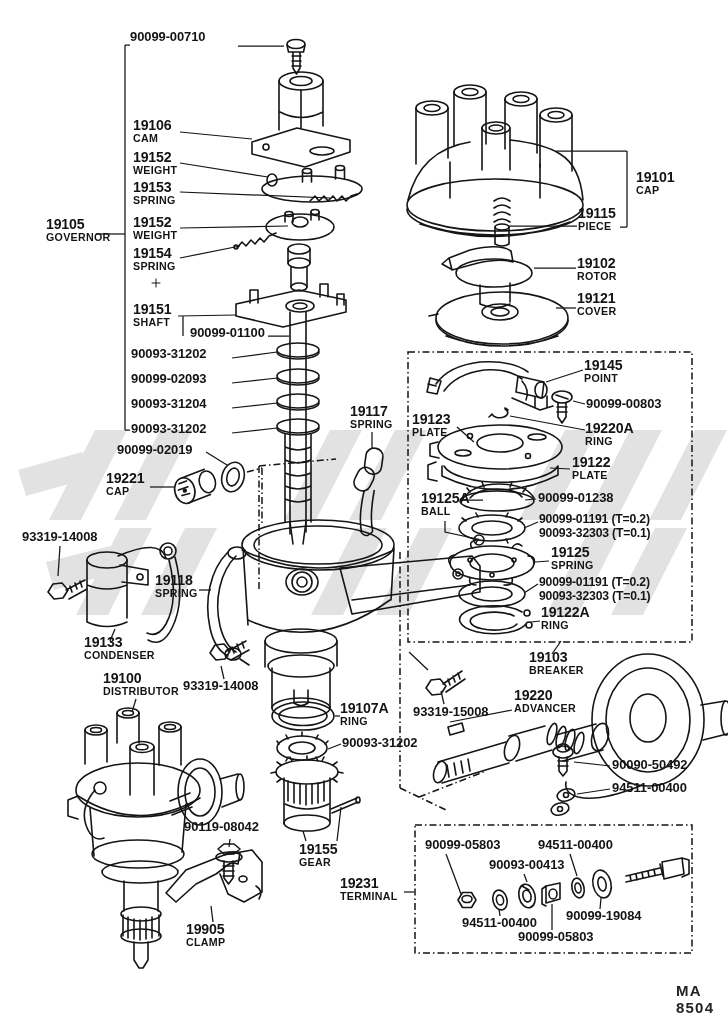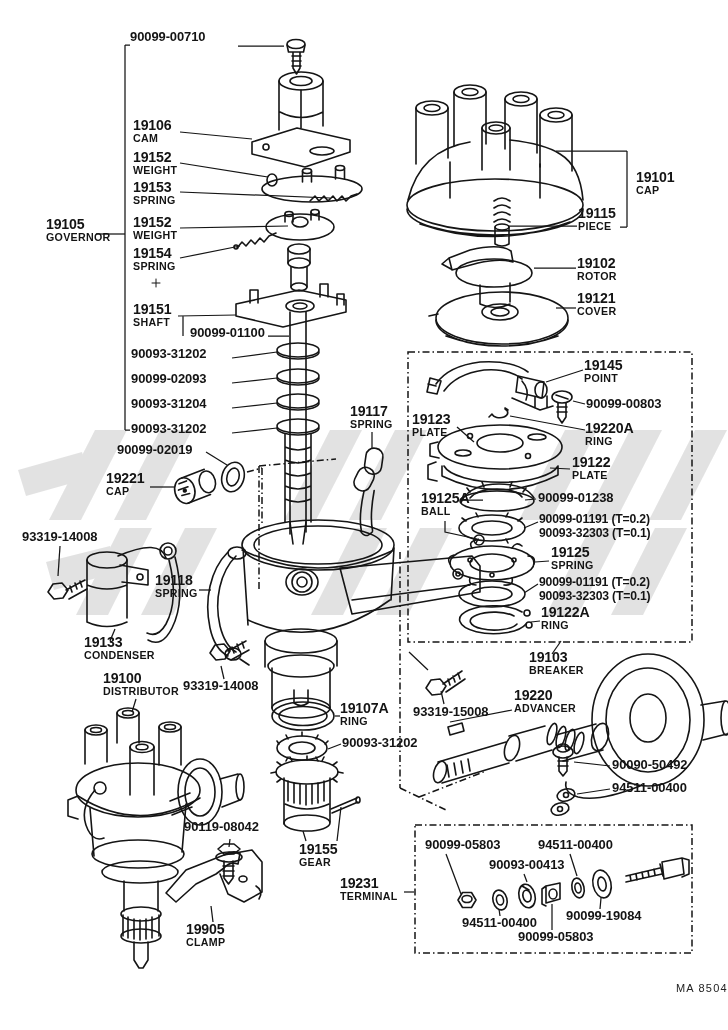--- a/index.html
+++ b/index.html
@@ -5,21 +5,21 @@
   html,body{margin:0;padding:0;background:#e8e8e8;}
   .page{position:relative;width:728px;height:1030px;background:#ffffff;overflow:hidden;
         font-family:"Liberation Sans",sans-serif;}
   .page svg{position:absolute;left:0;top:0;}
   .lbl{position:absolute;color:#141414;font-weight:700;line-height:1.06;white-space:nowrap;
        transform:scaleX(.97);transform-origin:0 0;}
   .lbl .num{display:block;font-size:14.6px;letter-spacing:-.2px;}
   .lbl.pn .num{font-size:13.4px;letter-spacing:-.1px;}
   .lbl.small .num{font-size:12.6px;letter-spacing:-.2px;}
   .lbl .sub{display:block;font-size:11px;letter-spacing:.3px;margin-top:0;}
-  .code{position:absolute;left:653px;top:982px;font-size:11px;font-weight:400;color:#222;
+  .code{position:absolute;left:653px;top:982px;font-size:15px;font-weight:700;color:#222;
         letter-spacing:1.2px;font-family:"Liberation Sans",sans-serif;padding-left:23px;}
 </style>
 </head>
 <body>
 
 <div class="page">
 
 <svg width="728" height="1030" viewBox="0 0 728 1030">
 
   <g fill="#bcbcbc" opacity="0.42">

